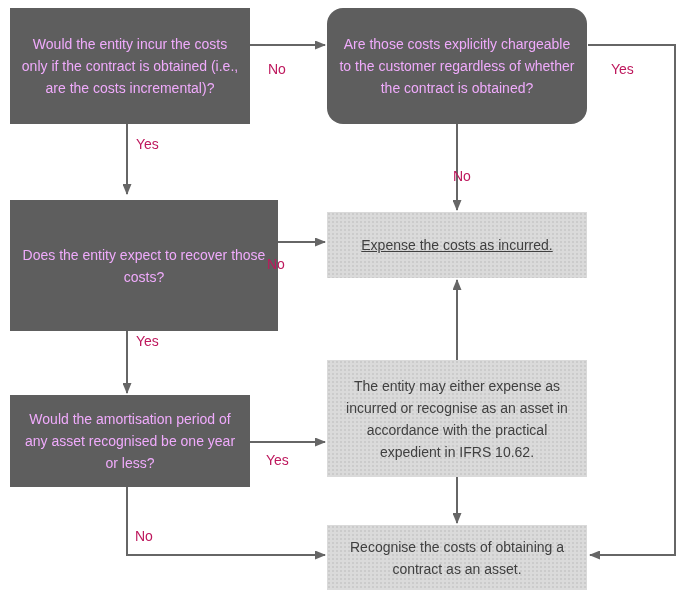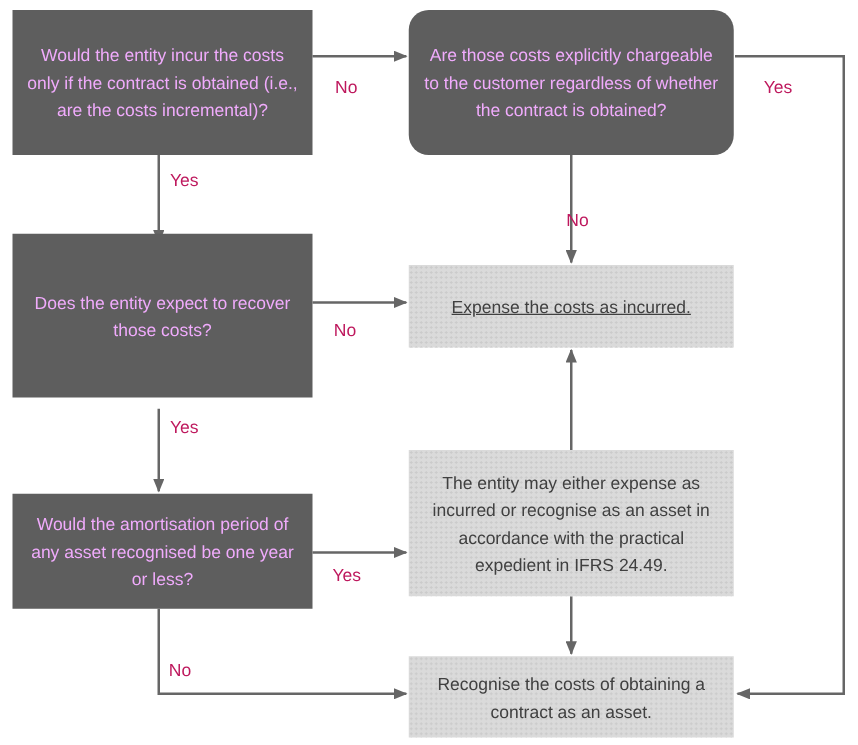--- a/index.html
+++ b/index.html
@@ -81,27 +81,27 @@
 
     <line x1="457" y1="360" x2="457" y2="280" stroke="#666666" stroke-width="2" marker-end="url(#ah)"></line>
 
     <line x1="457" y1="477" x2="457" y2="523" stroke="#666666" stroke-width="2" marker-end="url(#ah)"></line>
   </svg>
 
   <div class="node question" style="left:10px; top:8px; width:240px; height:116px;">Would the entity incur the costs only if the contract is obtained (i.e., are the costs incremental)?</div>
 
   <div class="node question" style="left:327px; top:8px; width:260px; height:116px;border-radius:16px;">Are those costs explicitly chargeable to the customer regardless of whether the contract is obtained?</div>
 
-  <div class="node question" style="left:10px; top:187px; width:240px; height:131px;">Does the entity expect to recover those costs?</div>
+  <div class="node question" style="left:10px; top:200px; width:268px; height:131px;">Does the entity expect to recover those costs?</div>
 
   <div class="node question" style="left:10px; top:395px; width:240px; height:92px;">Would the amortisation period of any asset recognised be one year or less?</div>
 
   <div class="node outcome" style="left:327px; top:212px; width:260px; height:66px;text-decoration:underline;">Expense the costs as incurred.</div>
 
-  <div class="node outcome" style="left:327px; top:360px; width:260px; height:117px;">The entity may either expense as incurred or recognise as an asset in accordance with the practical expedient in IFRS 24.49.</div>
+  <div class="node outcome" style="left:327px; top:360px; width:260px; height:117px;">The entity may either expense as incurred or recognise as an asset in accordance with the practical expedient in IFRS 10.62.</div>
 
   <div class="node outcome" style="left:327px; top:525px; width:260px; height:65px;">Recognise the costs of obtaining a contract as an asset.</div>
 
   <span class="edge-label" style="left:268px; top:61px;">No</span>
 
   <span class="edge-label" style="left:136px; top:136px;">Yes</span>
 
   <span class="edge-label" style="left:611px; top:61px;">Yes</span>
 
   <span class="edge-label" style="left:453px; top:168px;">No</span>

